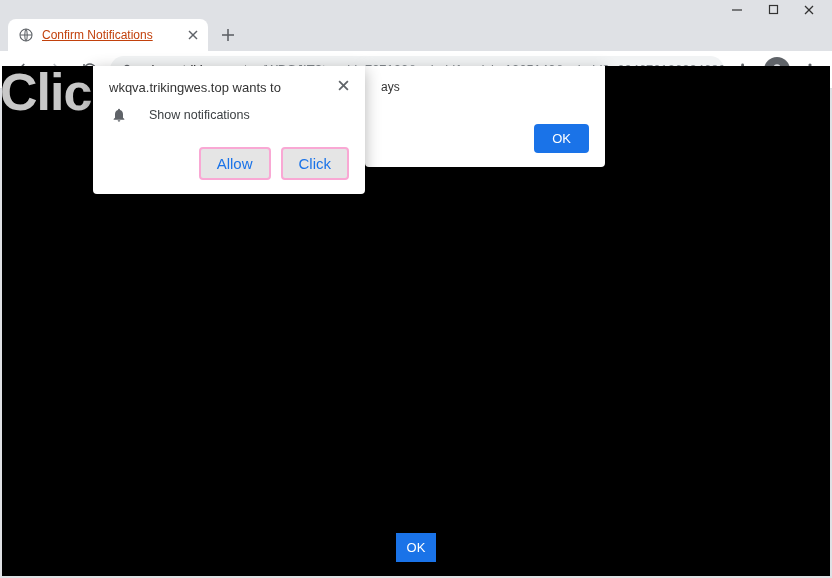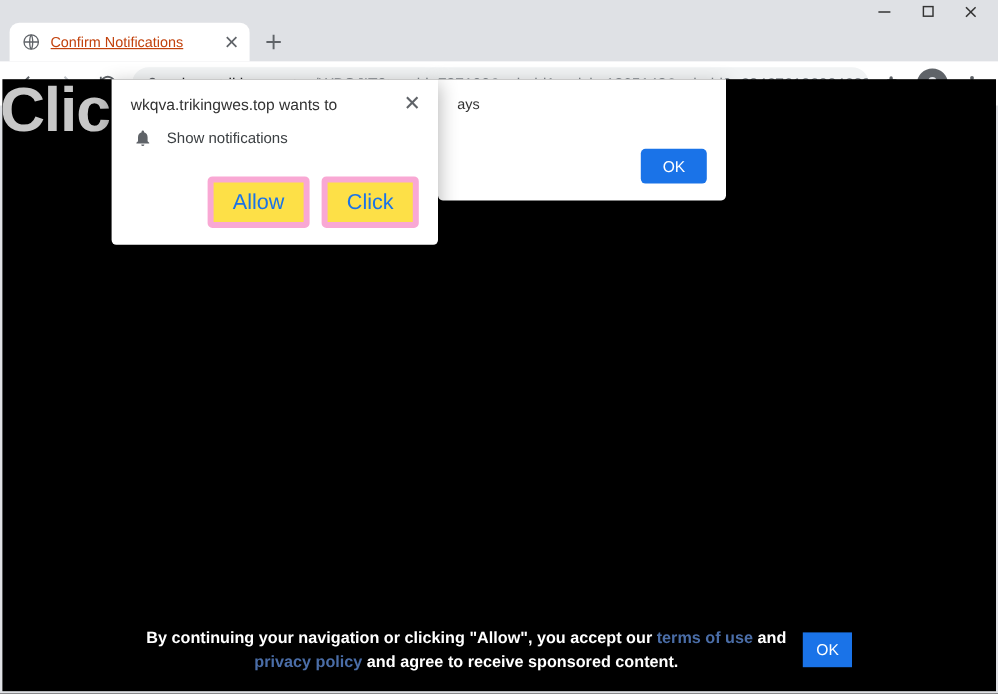--- a/index.html
+++ b/index.html
@@ -32,24 +32,24 @@
     .js-dialog { position: absolute; top: 66px; left: 365px; width: 240px; background: #fff; border-radius: 0 0 4px 4px; box-shadow: 0 4px 16px rgba(0,0,0,0.25); padding: 14px 16px 14px 16px; z-index: 5; }
     .js-line1 { font-size: 12px; color: #333; margin-bottom: 6px; }
     .js-line2 { font-size: 13px; color: #333; letter-spacing: 0.5px; }
     .js-actions { display: flex; justify-content: flex-end; margin-top: 30px; }
     .js-ok { background: #1a73e8; color: #fff; border: none; border-radius: 4px; padding: 7px 18px; font-size: 13px; font-weight: 500; }
     
     .perm-dialog { position: absolute; top: 66px; left: 93px; width: 272px; background: #fff; border-radius: 0 0 4px 4px; box-shadow: 0 4px 16px rgba(0,0,0,0.3); padding: 14px 16px; z-index: 10; }
     .perm-header { display: flex; justify-content: space-between; align-items: flex-start; }
     .perm-title { font-size: 13px; color: #333; }
     .perm-close { color: #5f6368; font-size: 14px; }
-    .perm-row { display: flex; align-items: center; gap: 12px; margin-top: 12px; margin-left: 2px; }
+    .perm-row { display: flex; align-items: center; gap: 22px; margin-top: 12px; margin-left: 2px; }
     .perm-label { font-size: 12.5px; color: #3c4043; }
     .perm-actions { display: flex; justify-content: flex-end; gap: 10px; margin-top: 24px; }
-    .perm-btn { background: #fde047; border: 5px solid #f9a8d4; color: #1a73e8; border-radius: 4px; padding: 6px 16px; font-size: 18px; font-weight: 500; }
+    .perm-btn { background: #e5e5e5; border: 2px solid #f9a8d4; color: #1a73e8; border-radius: 4px; padding: 6px 16px; font-size: 15px; font-weight: 500; }
     
     .consent { position: absolute; left: 0; right: 0; bottom: 14px; display: flex; align-items: center; justify-content: center; gap: 14px; padding: 0 30px; }
     .consent-text { text-align: center; font-size: 13.5px; color: #fff; font-weight: 600; line-height: 1.5; }
     .consent-text .link { color: #4a6da7; }
     .consent-ok { background: #1a73e8; color: #fff; border: none; padding: 7px 11px; font-size: 13px; }
     
     svg { display: block; }
   </style>
 </head>
 <body>
@@ -142,24 +142,20 @@
         <circle cx="8" cy="8" r="1.6"></circle>
         <circle cx="8" cy="13" r="1.6"></circle>
       </svg>
   </div>
 </div>
 
 <div class="viewport">
   <div class="big-text">Click                                       at you are</div>
 
   <div class="consent">
-    <div class="consent-text">
-      <span>By continuing your navigation or clicking "Allow", you accept our </span><span class="link">terms of use</span><span> and </span><br>
-      <span class="link">privacy policy</span><span> and agree to receive sponsored content.</span>
-    </div>
     <button class="consent-ok">OK</button>
   </div>
 </div>
 
 <div class="js-dialog">
   <div class="js-line1">ays</div>
   <div class="js-actions">
     <button class="js-ok">OK</button>
   </div>
 </div>

